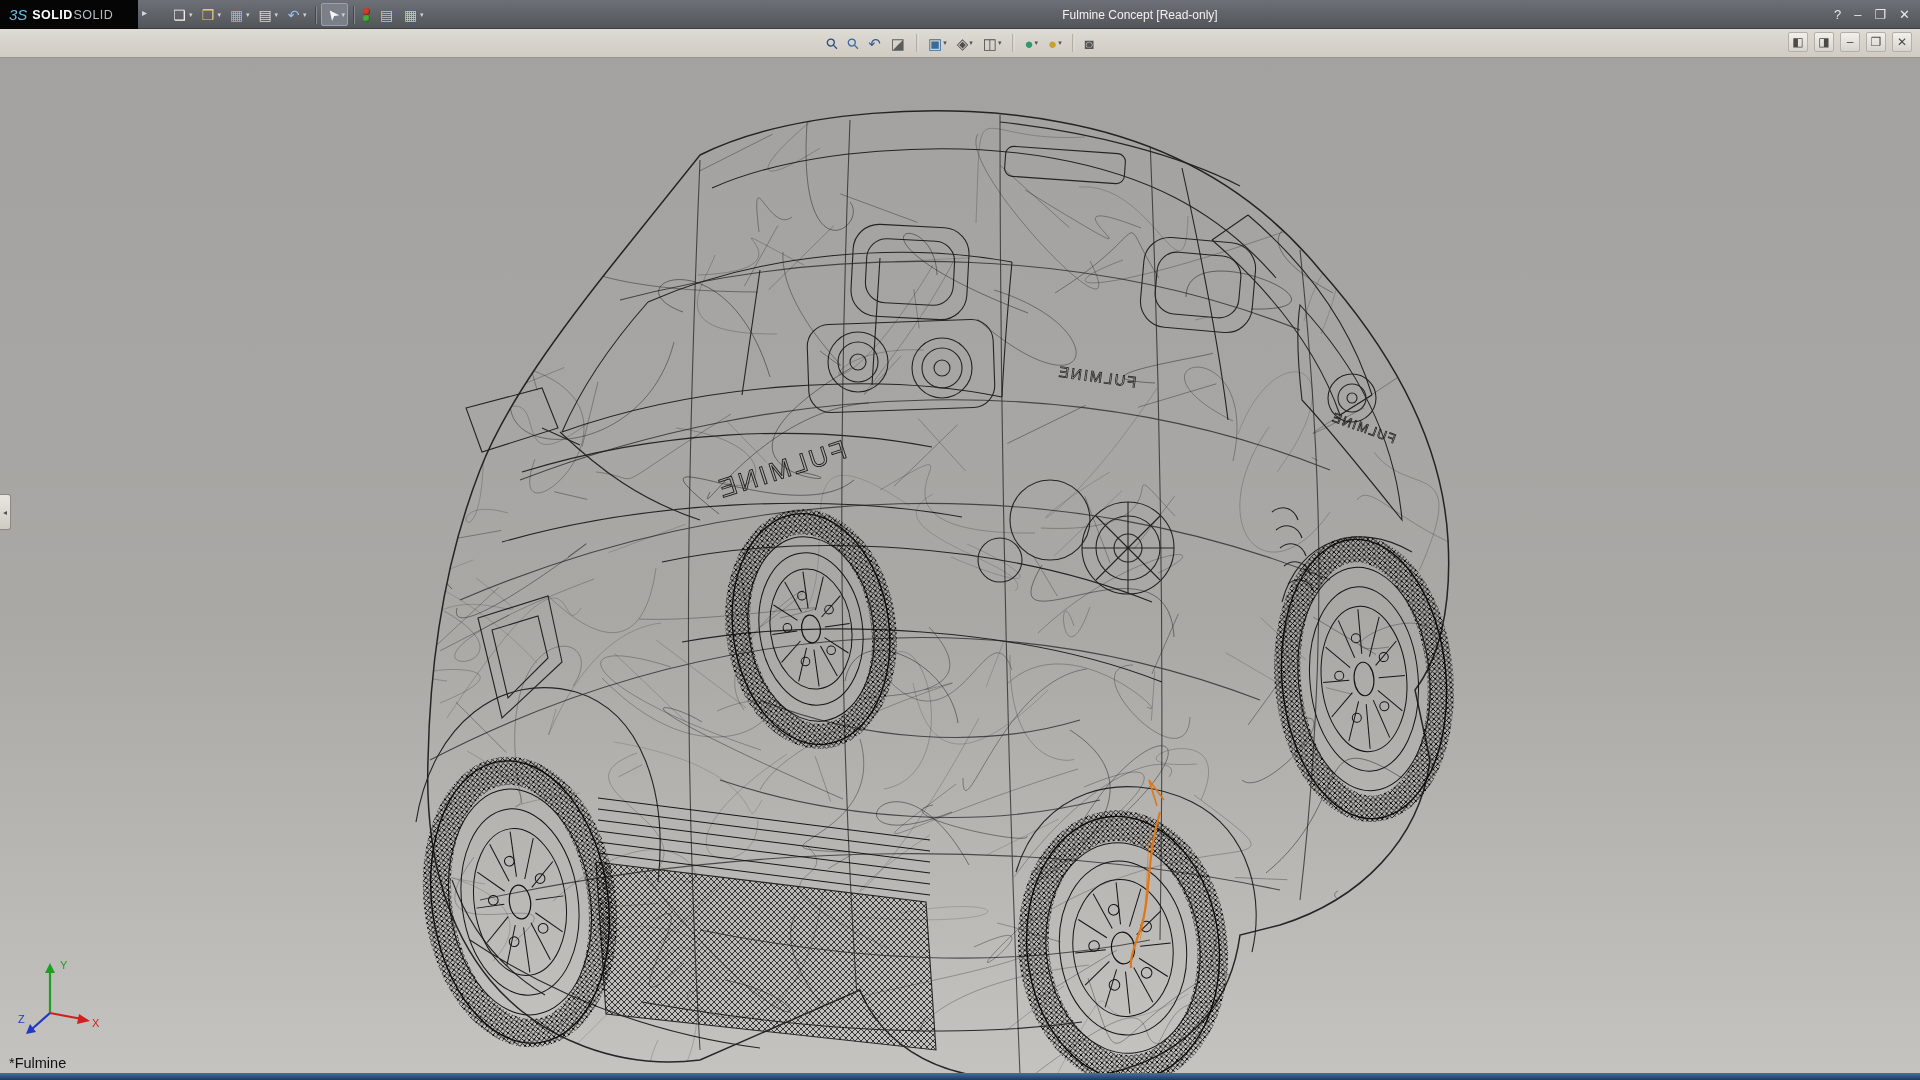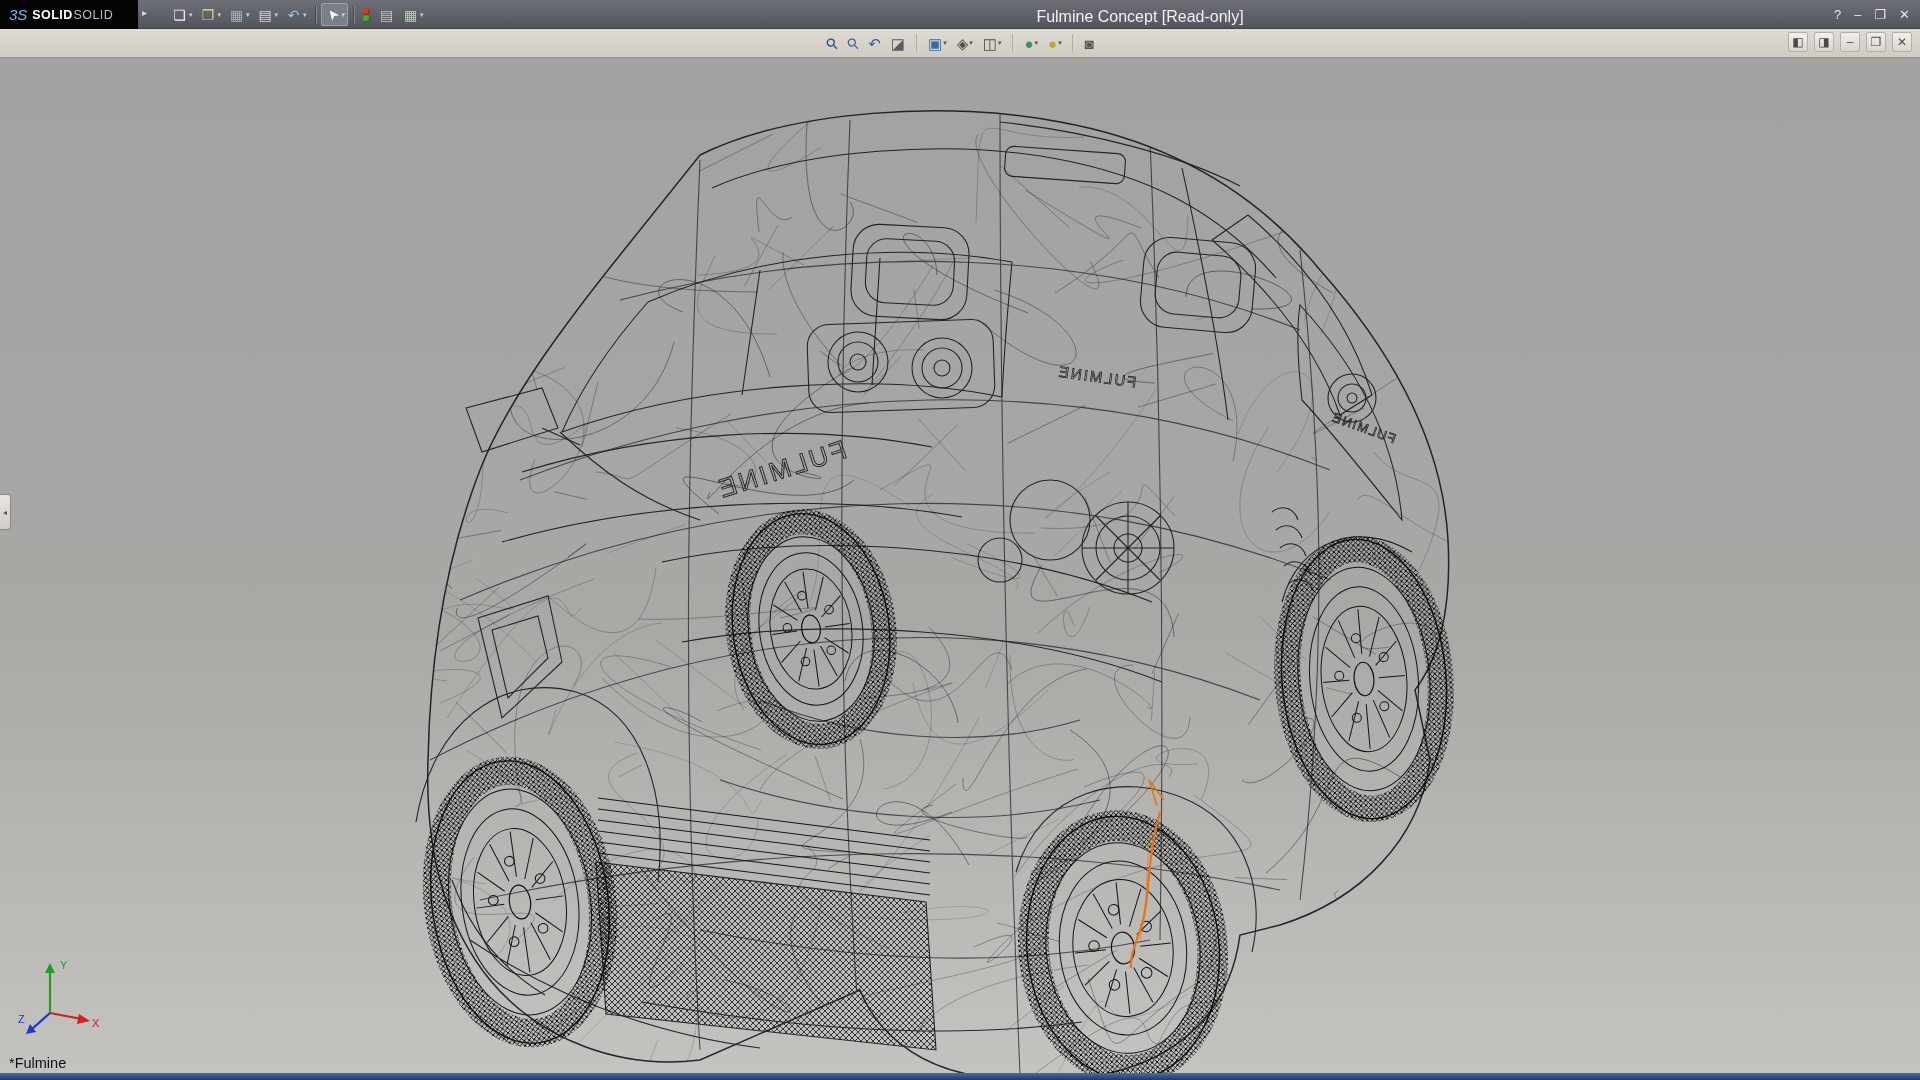--- a/index.html
+++ b/index.html
@@ -26,21 +26,21 @@
   .tbtn .glyph { font-size:14px; width:17px; text-align:center; line-height:1; }
   .tbtn .dd { font-size:7px; color:#cfd2d6; margin-left:1px; }
   .tbtn.pressed { background:#7b8088; border:1px solid #9ba1aa; }
   .tb-sep { width:1px; height:18px; background:#44474b; margin:0 4px; box-shadow:1px 0 0 #85898f; }
 
   .traffic { width:9px; height:16px; display:flex; flex-direction:column; justify-content:space-between; padding:1px 0; align-items:center; }
   .traffic .dot { width:7px; height:7px; border-radius:50%; }
   .dot-red { background:#d33a2a; box-shadow:inset -1px -1px 1px rgba(0,0,0,.4); }
   .dot-green { background:#3fae3a; box-shadow:inset -1px -1px 1px rgba(0,0,0,.4); }
 
-  .win-title { position:absolute; left:1140px; top:8px; transform:translateX(-50%); font-size:16px; color:#f2f2f2; white-space:nowrap; }
+  .win-title { position:absolute; left:1140px; top:8px; transform:translateX(-50%); font-size:12px; color:#f2f2f2; white-space:nowrap; }
 
   .win-controls { position:absolute; right:10px; top:0; height:29px; display:flex; align-items:center; gap:13px; }
   .win-controls .wc { font-size:13px; color:#e8e8e8; cursor:pointer; line-height:1; }
 
   
   .viewbar {
     position:absolute; left:0; top:29px; width:1920px; height:29px;
     background:linear-gradient(#dedbd4,#d0ccc4);
     border-bottom:1px solid #96948d; z-index:25;
   }

